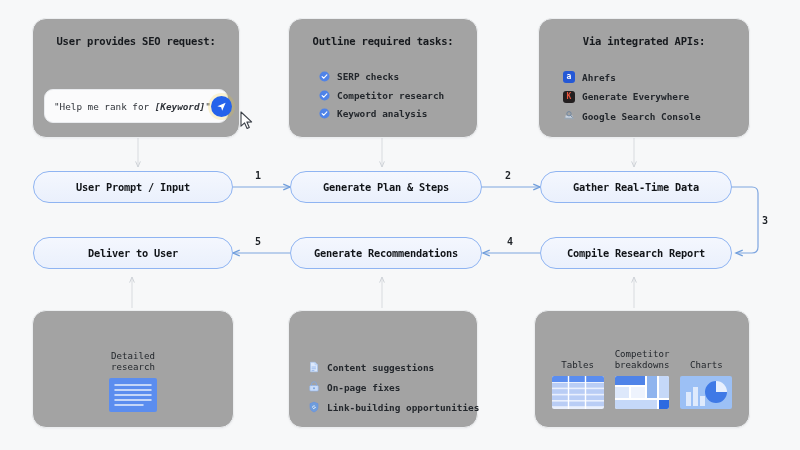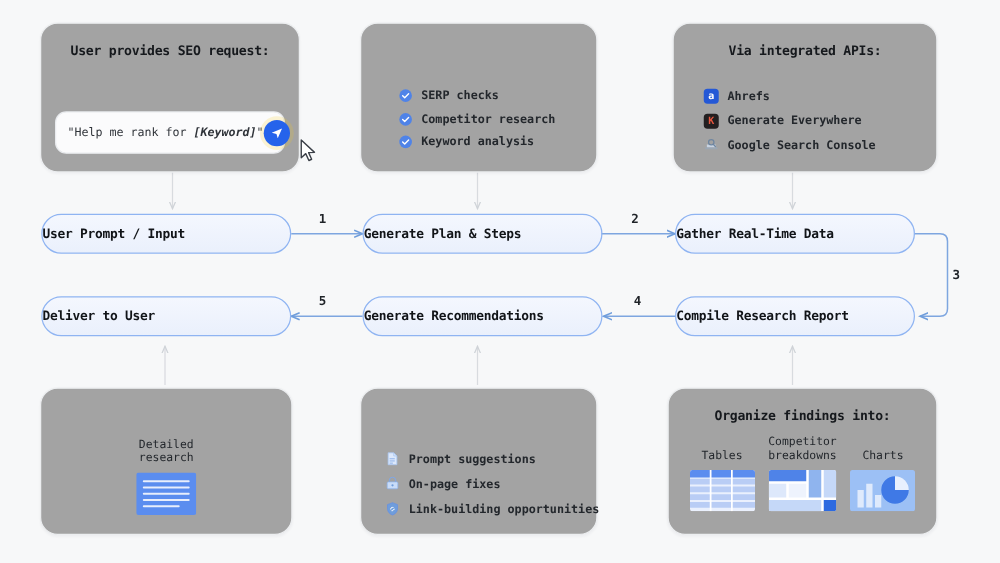--- a/index.html
+++ b/index.html
@@ -62,21 +62,21 @@
              display:flex; align-items:center; justify-content:center;
              font-size: 8px; font-weight: 700; color:#fff; line-height:1; }
   .mini-ic { width: 12px; height: 12px; flex: 0 0 auto; }
 
   
   .pill {
     position: absolute; height: 32px;
     border: 1px solid #8fb4f2;
     border-radius: 17px;
     background: linear-gradient(180deg,#f4f7fe 0%, #eaf0fc 100%);
-    display: flex; align-items: center; 
+    display: flex; align-items: center; justify-content: center;
     font-size: 10.3px; font-weight: 700; color: #111418;
     letter-spacing: -0.2px;
   }
   .step-num {
     position: absolute;
     font-size: 10px; font-weight: 700; color: #1f2328;
   }
 
   
   .thumbs { position: absolute; left: 0; right: 0; top: 42px; display: flex; justify-content: center; }
@@ -134,20 +134,21 @@
           <path d="M3 11.5 L21 4 L13.5 21 L11.3 13.7 Z" fill="#ffffff"></path>
         </svg>
       </div>
     </div>
     <svg class="cursor" width="16" height="20" viewBox="0 0 16 20">
       <path d="M2,1 L2,15.2 L5.6,11.9 L8.1,17.4 L10.3,16.4 L7.9,11.1 L12.6,10.9 Z" fill="#ffffff" stroke="#3b4048" stroke-width="1.1" stroke-linejoin="round"></path>
     </svg>
   </div>
 
   <div class="card" style="left:288px; top:18px; width:190px; height:120px;">
+    <div class="card-title">Outline required tasks:</div>
     <div class="rows" style="left:30px; top:52px;">
       <div class="row">
         <svg class="check" viewBox="0 0 24 24">
           <circle cx="12" cy="12" r="11" fill="#4f83e8"></circle>
           <path d="M6.8 12.3 L10.4 15.8 L17.2 8.6" fill="none" stroke="#fff" stroke-width="2.4" stroke-linecap="round" stroke-linejoin="round"></path>
         </svg>
         <span class="row-label">SERP checks</span>
       </div>
       <div class="row">
         <svg class="check" viewBox="0 0 24 24">
@@ -247,21 +248,21 @@
       <div class="row">
         <svg class="mini-ic" viewBox="0 0 24 24">
           <path d="M5 2.5 H14 L19 7.5 V21.5 H5 Z" fill="#dce8fb" stroke="#a9c6f2" stroke-width="1.3" stroke-linejoin="round"></path>
           <path d="M14 2.5 V7.5 H19" fill="none" stroke="#a9c6f2" stroke-width="1.3"></path>
           <g stroke="#7fa8e8" stroke-width="1.3" stroke-linecap="round">
             <path d="M8 12 H15"></path>
               <path d="M8 15.5 H15"></path>
               <path d="M8 19 H12"></path>
           </g>
         </svg>
-        <span class="row-label">Prompt suggestions</span>
+        <span class="row-label">Content suggestions</span>
       </div>
       <div class="row">
         <svg class="mini-ic" viewBox="0 0 24 24">
           <rect x="3.5" y="9" width="17" height="11" rx="2" fill="#c9dcf8" stroke="#8fb4ee" stroke-width="1.2"></rect>
           <path d="M7 9 V6.5 A5 5 0 0 1 17 6.5 V9" fill="none" stroke="#7fa8e8" stroke-width="1.6"></path>
           <circle cx="12" cy="14.5" r="1.8" fill="#6f9ddb"></circle>
         </svg>
         <span class="row-label">On-page fixes</span>
       </div>
       <div class="row">
@@ -269,21 +270,20 @@
           <path d="M12 2.2 L20 5.4 V12 C20 17 16.4 20.6 12 22 C7.6 20.6 4 17 4 12 V5.4 Z" fill="#6f9ddb" stroke="#5b8def" stroke-width="1"></path>
           <path d="M9 12.5 A2.6 2.6 0 0 1 11.6 9.9 H13" fill="none" stroke="#ffffff" stroke-width="1.5" stroke-linecap="round"></path>
           <path d="M15 12.5 A2.6 2.6 0 0 0 12.4 15.1 H11" fill="none" stroke="#ffffff" stroke-width="1.5" stroke-linecap="round"></path>
         </svg>
         <span class="row-label">Link-building opportunities</span>
       </div>
     </div>
   </div>
 
   <div class="card" style="left:534px; top:310px; width:216px; height:118px;">
-    <div class="card-title">Organize findings into:</div>
     <div class="thumbs" style="gap:11px; top:38px; align-items:flex-end;">
 
       <div class="thumb-cell">
         <div class="thumb-cap">Tables</div>
         <svg class="thumb" width="52" height="33" viewBox="0 0 52 33">
           <rect width="52" height="33" fill="#eaf0fd"></rect>
           <rect width="52" height="6" fill="#5b8def"></rect>
           <g fill="#b9cdf5">
             <rect y="7" width="52" height="4.6"></rect>
             <rect y="13.2" width="52" height="4.6"></rect>

